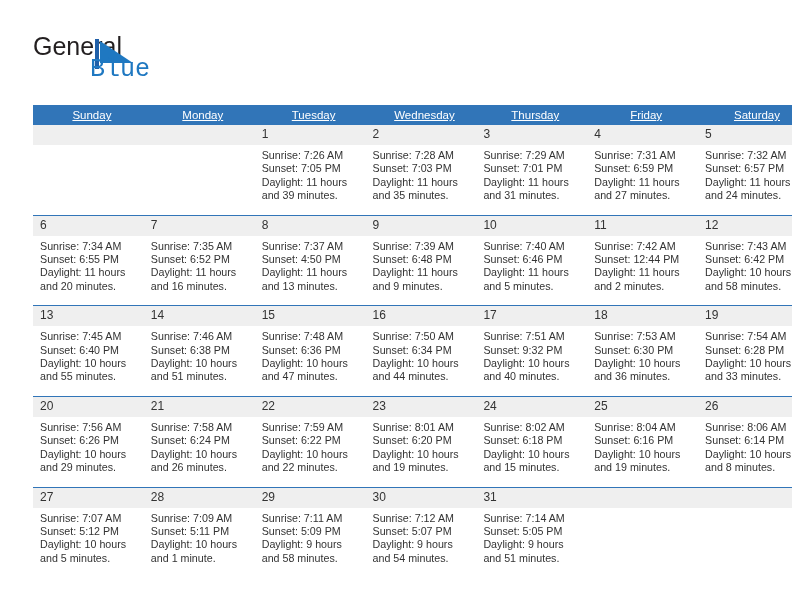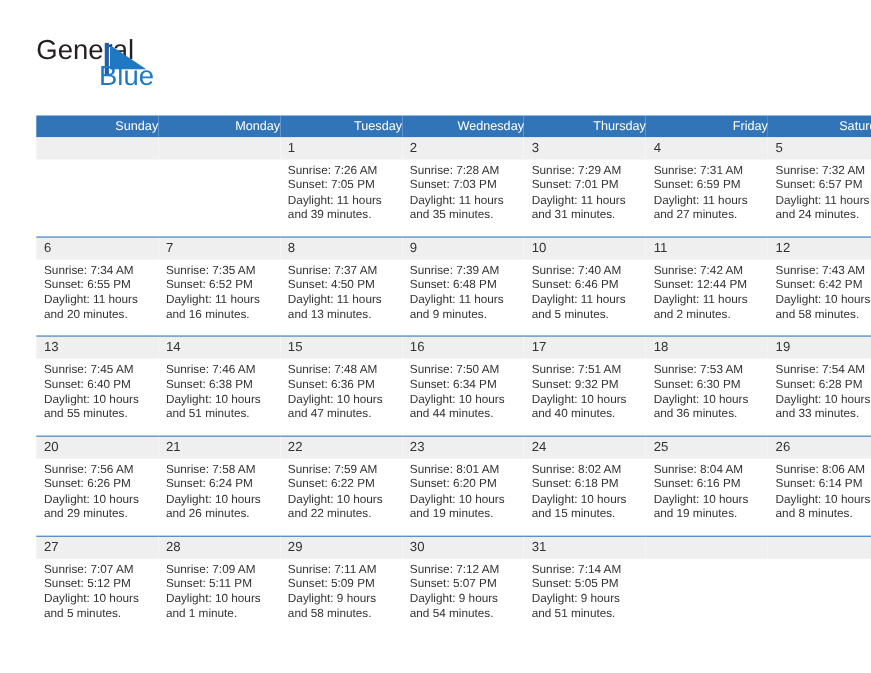--- a/index.html
+++ b/index.html
@@ -45,21 +45,21 @@
     letter-spacing: 0px;
     color: #231f20;
     font-family: "Liberation Sans", sans-serif;
   }
   .brand-blue {
     position: absolute;
     left: 57px;
     top: 23px;
     font-size: 25px;
     color: #1f78c1;
-    font-family: Liberation Sans, sans-serif;
+    font-family: Liberation Mono, monospace;
   }
   .brand-mark {
     position: absolute;
     left: 62px;
     top: 5px;
     width: 42px;
     height: 42px;
   }
 
   .title-block {
@@ -93,25 +93,26 @@
   table.cal {
     border-collapse: collapse;
     table-layout: fixed;
     width: 727px;
   }
   table.cal th {
     background: #3175b8;
     color: #ffffff;
     font-size: 11.5px;
     font-weight: normal;
-    text-align: right;
+    text-align: center;
     padding: 4px 0 4px 7px;
     height: 12px;
     border: 0;
     width: 103.85px;
+    text-decoration: underline;
   }
   table.cal td {
     vertical-align: top;
     padding: 0;
     border: 0;
     border-bottom: 1.4px solid #3175b8;
     height: 74px;
     background: #ffffff;
   }
   table.cal tr.week:last-child td {

